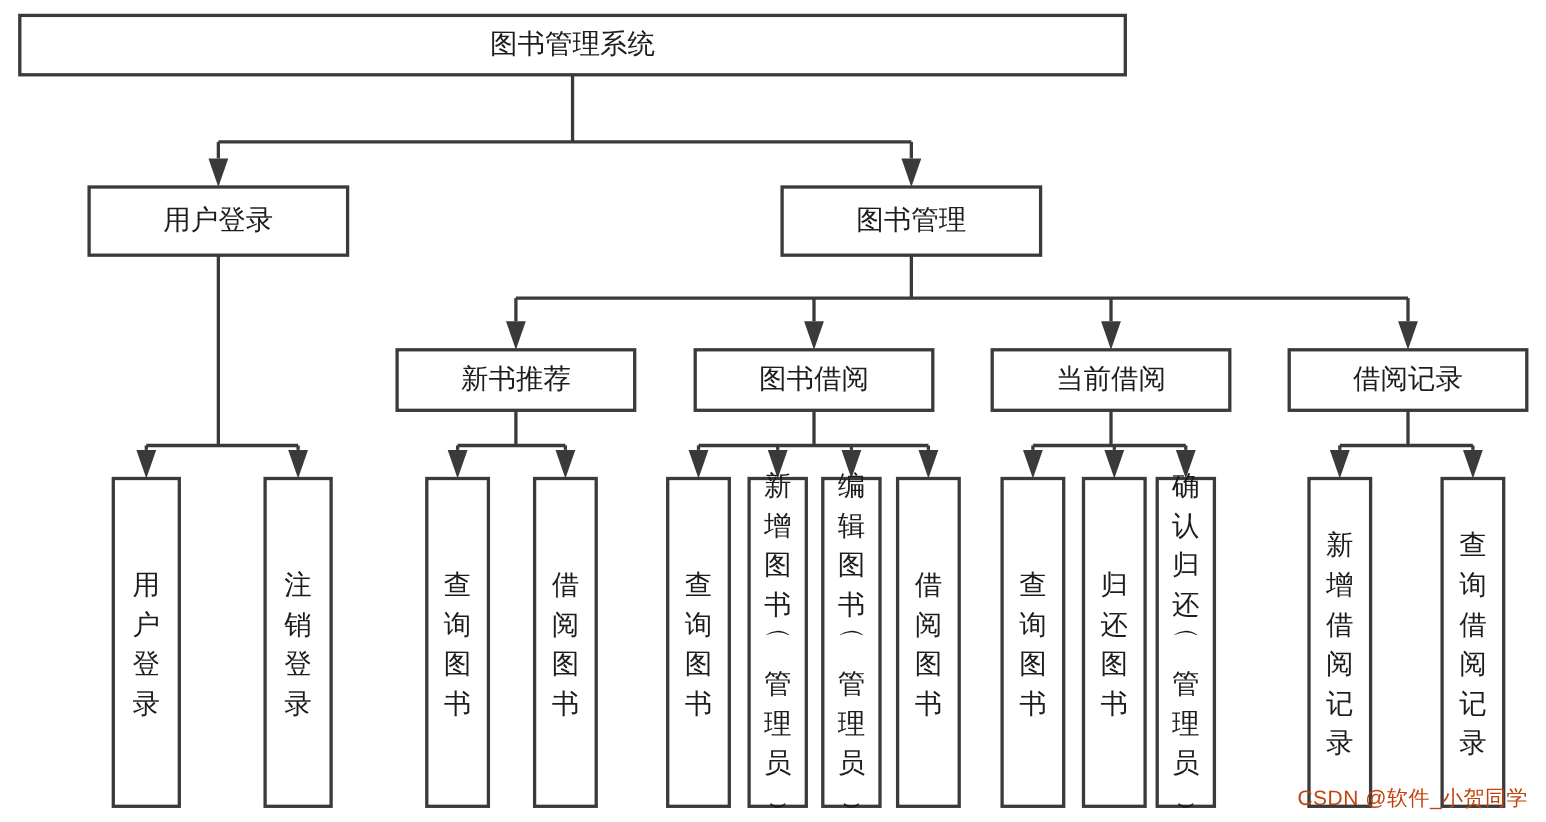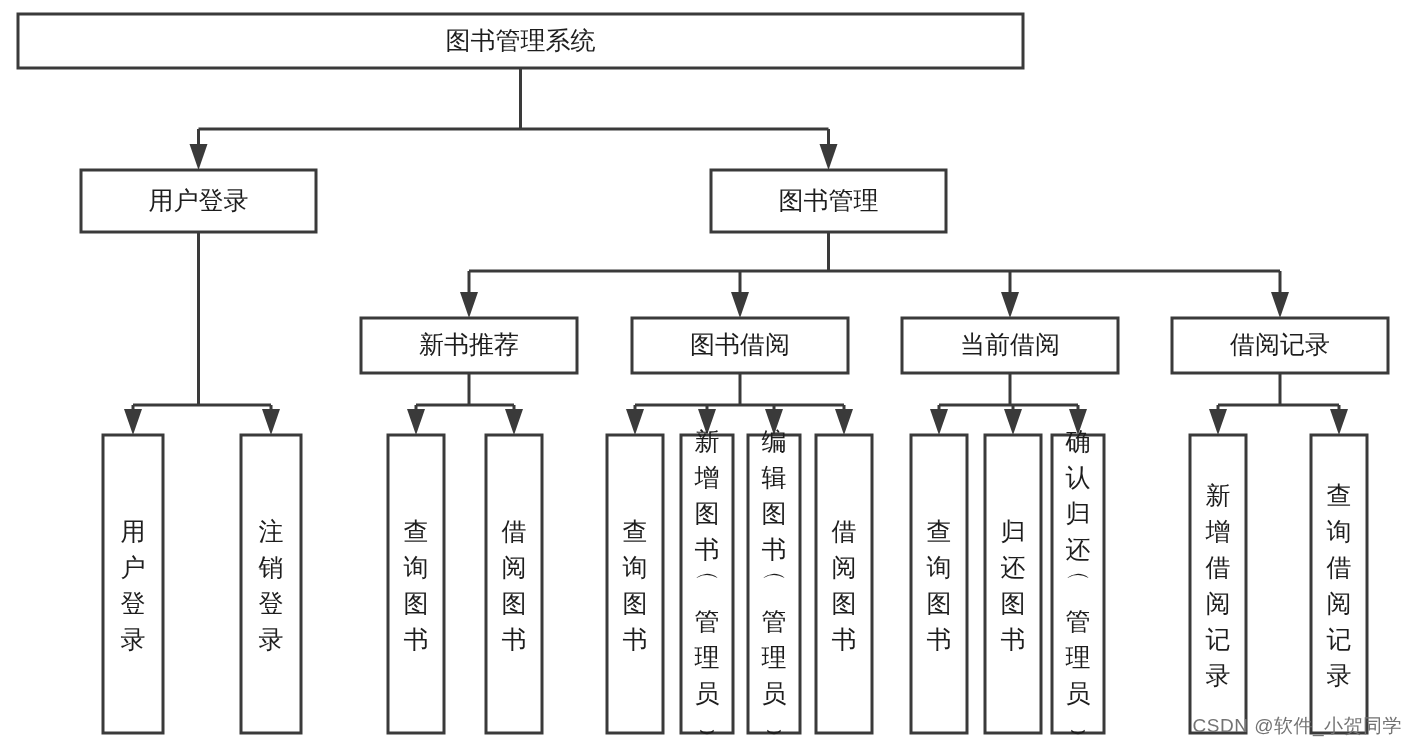--- a/index.html
+++ b/index.html
@@ -49,25 +49,25 @@
     dominant-baseline: middle;
   }
   .node-label-v {
     font-family: "Liberation Sans", "DejaVu Sans", sans-serif;
     font-size: 25px;
     fill: #1d1d1d;
     text-anchor: middle;
   }
   .watermark {
     position: absolute;
-    right: 3px;
+    right: 16px;
     bottom: 8px;
     font-family: "Liberation Sans", "DejaVu Sans", sans-serif;
     font-size: 19px;
-    color: #737373;
+    color: #c2410c;
     letter-spacing: 0.5px;
     white-space: nowrap;
     pointer-events: none;
   }
 </style>
 </head>
 <body>
 
 <div id="diagram-root">
   <svg id="flow" viewBox="0 0 1405 747">

